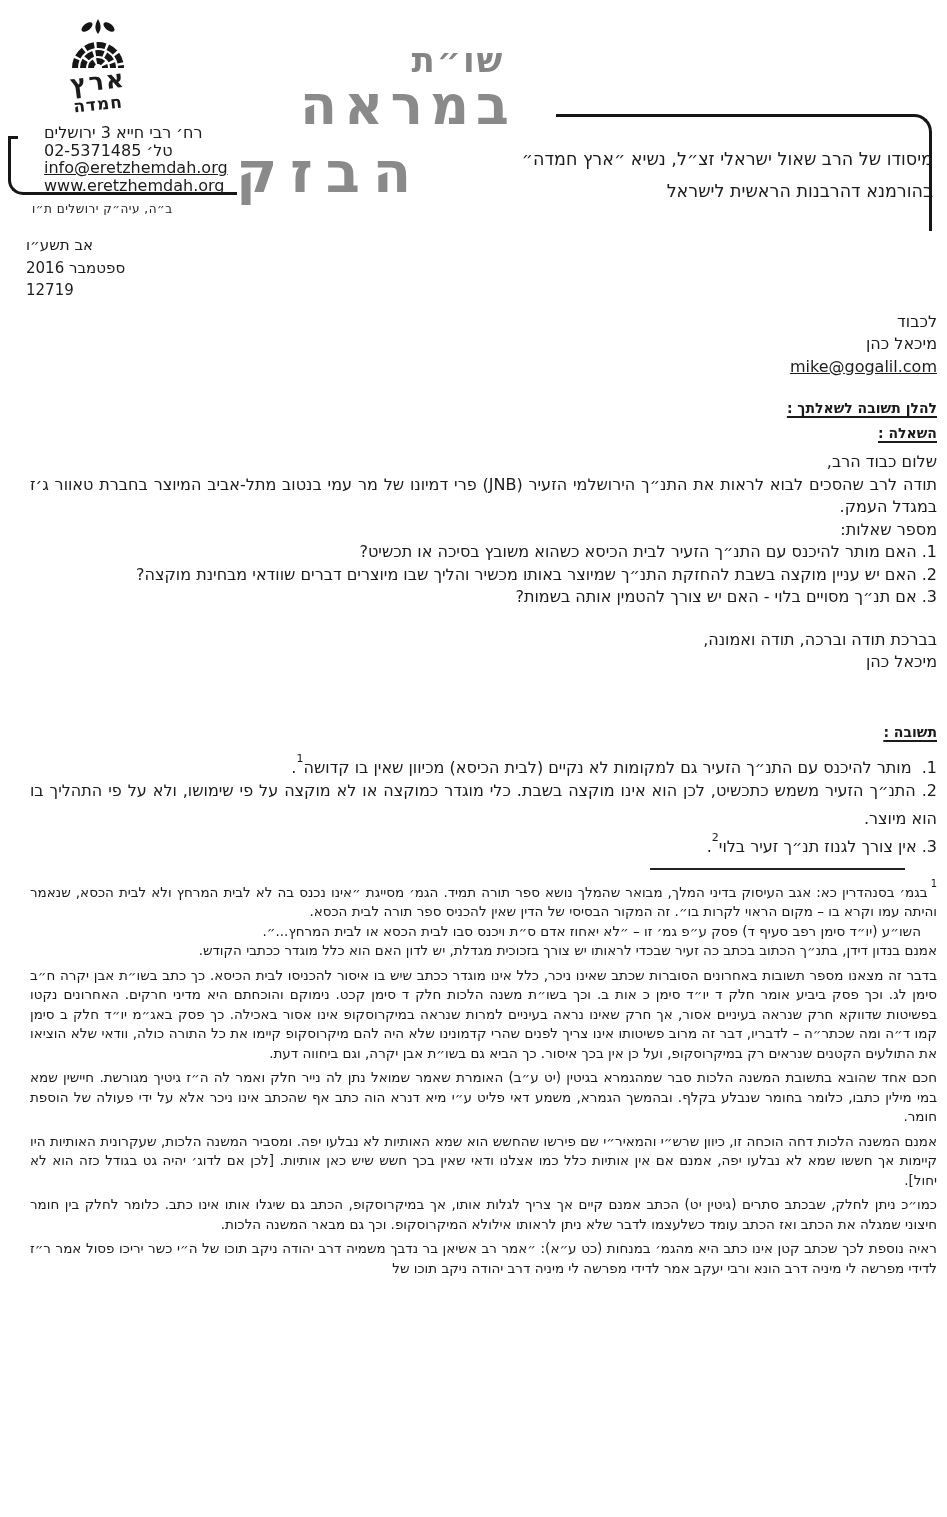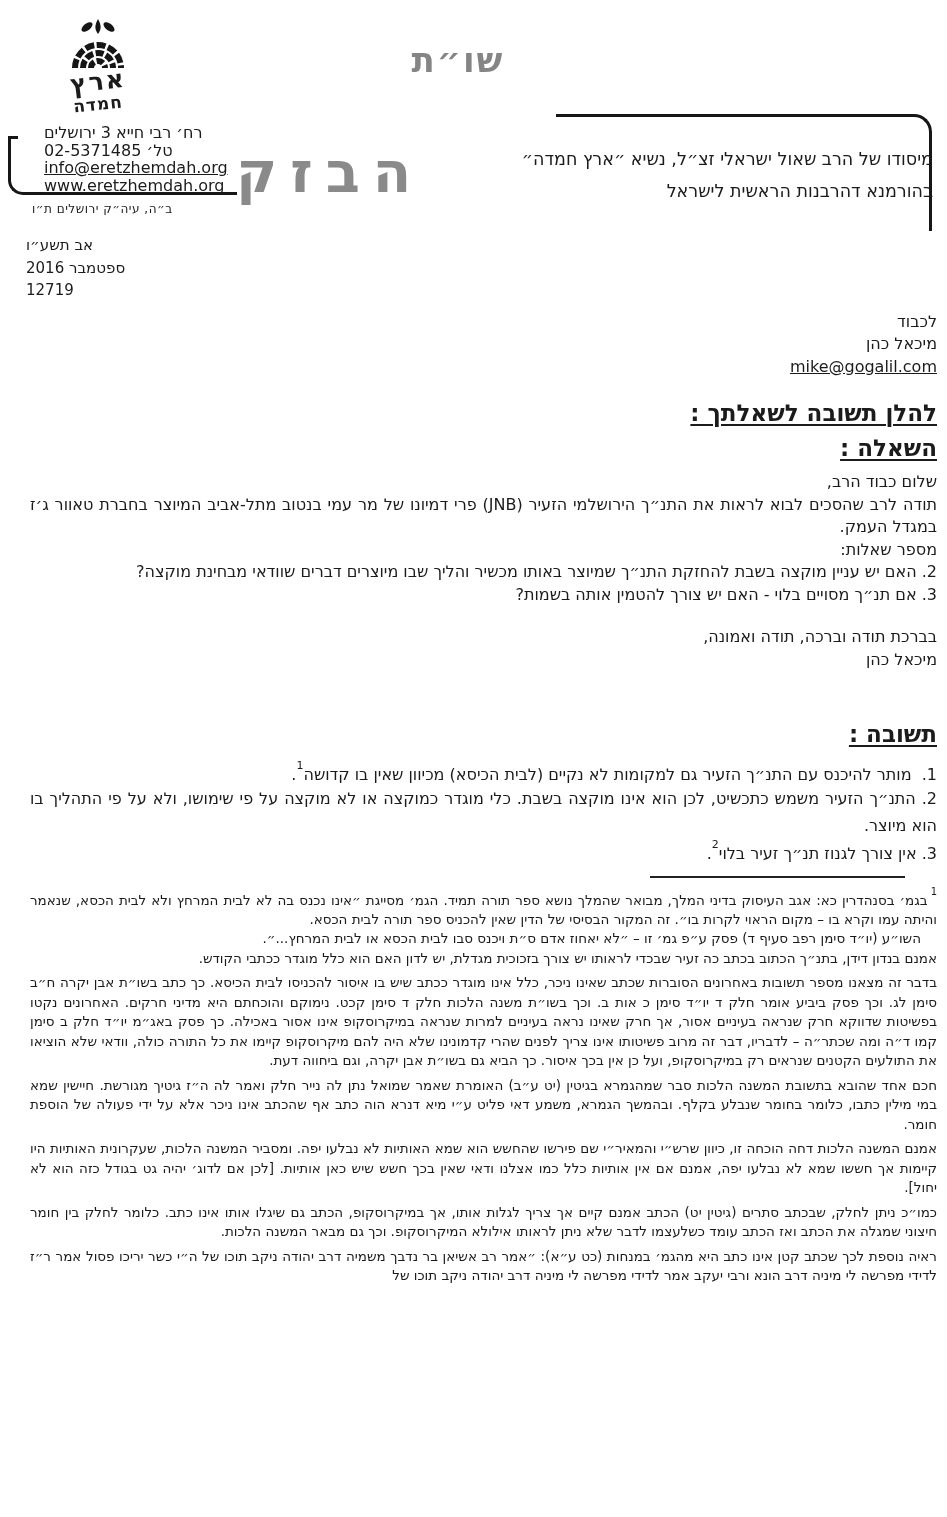--- a/index.html
+++ b/index.html
@@ -27,21 +27,21 @@
   .bracket-right{position:absolute;left:556px;top:114px;width:373px;height:114px;
     border-top:3px solid #161616;border-right:3px solid #161616;border-top-right-radius:18px;}
   .subtitle{position:absolute;right:14px;top:146px;width:430px;text-align:right;
     font-size:17.5px;line-height:27px;}
   .subtitle .s2{margin-top:5px;}
   
   .content{position:absolute;top:234px;right:10px;left:30px;}
   .date-block{text-align:left;font-size:15px;line-height:22.5px;margin-left:-4px;}
   .recipient{margin-top:9px;font-size:16px;line-height:22.5px;text-align:right;}
   .recipient .lnk{text-decoration:underline;}
-  .hdr{font-size:23px;font-weight:bold;}
+  .hdr{font-size:14px;font-weight:bold;}
   .hdr .ul{text-decoration:underline;text-underline-offset:3px;text-decoration-thickness:1.5px;}
   .hdr-reply{margin-top:22px;}
   .hdr-question{margin-top:9px;}
   .q-block{margin-top:10px;font-size:16px;line-height:22.5px;text-align:justify;}
   .q-item{padding-right:23px;text-indent:-23px;}
   .closing{margin-top:20px;font-size:16px;line-height:22.5px;}
   .hdr-answer{margin-top:50px;}
   .a-block{margin-top:12px;font-size:16px;line-height:23.5px;text-align:justify;}
   .fnref{font-size:11px;position:relative;top:-5px;font-weight:normal;}
   
@@ -80,20 +80,21 @@
     <div class="contact">
       <div>רח׳ רבי חייא 3 ירושלים</div>
       <div>טל׳ 02-5371485</div>
       <div><span class="lnk" dir="ltr">info@eretzhemdah.org</span></div>
       <div><span class="lnk" dir="ltr">www.eretzhemdah.org</span></div>
     </div>
 
     <div class="bh-line">ב״ה, עיה״ק ירושלים ת״ו</div>
 
     <div class="title-shut">שו״ת</div>
+    <div class="title-w1">במראה</div>
     <div class="title-w2">הבזק</div>
 
     <div class="bracket-right"></div>
 
     <div class="subtitle">
       <div>מיסודו של הרב שאול ישראלי זצ״ל, נשיא ״ארץ חמדה״</div>
       <div class="s2">בהורמנא דהרבנות הראשית לישראל</div>
     </div>
   </div>
 
@@ -111,20 +112,21 @@
       <div><span class="lnk" dir="ltr">mike@gogalil.com</span></div>
     </div>
 
     <div class="hdr hdr-reply"><span class="ul">להלן תשובה לשאלתך :</span></div>
     <div class="hdr hdr-question"><span class="ul">השאלה :</span></div>
 
     <div class="q-block">
       <div>שלום כבוד הרב,</div>
       <div>תודה לרב שהסכים לבוא לראות את התנ״ך הירושלמי הזעיר (JNB) פרי דמיונו של מר עמי בנטוב מתל-אביב המיוצר בחברת טאוור ג׳ז במגדל העמק.</div>
       <div>מספר שאלות:</div>
+      <div class="q-item"><span>1.</span> <span>האם מותר להיכנס עם התנ״ך הזעיר לבית הכיסא כשהוא משובץ בסיכה או תכשיט?</span></div>
       <div class="q-item"><span>2.</span> <span>האם יש עניין מוקצה בשבת להחזקת התנ״ך שמיוצר באותו מכשיר והליך שבו מיוצרים דברים שוודאי מבחינת מוקצה?</span></div>
       <div class="q-item"><span>3.</span> <span>אם תנ״ך מסויים בלוי - האם יש צורך להטמין אותה בשמות?</span></div>
     </div>
 
     <div class="closing">
       <div>בברכת תודה וברכה, תודה ואמונה,</div>
       <div>מיכאל כהן</div>
     </div>
 
     <div class="hdr hdr-answer"><span class="ul">תשובה :</span></div>

